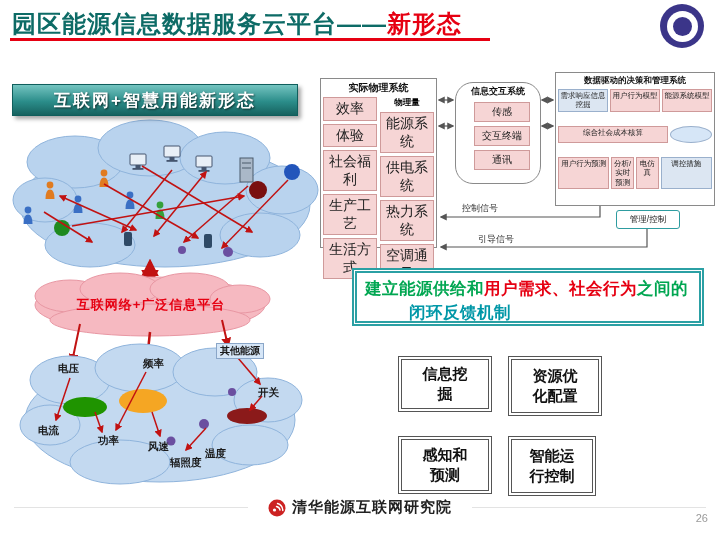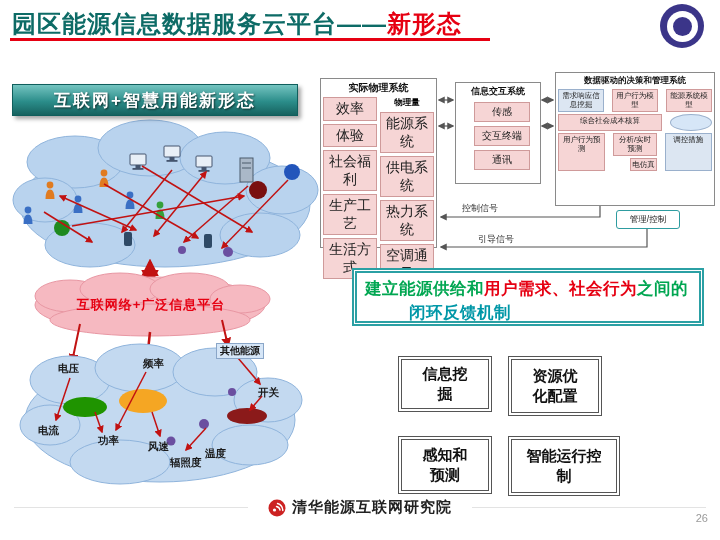--- a/index.html
+++ b/index.html
@@ -35,49 +35,49 @@
   .sysbox{position:absolute;background:#fff;border:1.2px solid #8a8a8a;z-index:2;box-sizing:border-box;padding:2px;}
   .sysbox .t{font-weight:bold;text-align:center;color:#111;}
   .pbox{background:#f6d5d5;border:1px solid #cf9a9a;text-align:center;color:#222;box-sizing:border-box;}
   .bbox{background:#dce6f2;border:1px solid #9ab0cc;text-align:center;color:#222;box-sizing:border-box;}
   .phys{left:320px;top:78px;width:117px;height:170px;}
   .phys .t{font-size:10px;margin-bottom:2px;}
   .cols{display:flex;gap:3px;}
   .col{flex:1;display:flex;flex-direction:column;gap:3px;}
   .col .pbox{font-size:14px;padding:2px 1px;line-height:1.25;}
   .col .hd{font-size:8.5px;font-weight:bold;text-align:center;}
-  .inter{left:455px;top:82px;width:86px;height:102px;}
+  .inter{left:455px;top:82px;width:86px;height:102px;border-radius:18px;}
   .inter .t{font-size:9px;margin-bottom:3px;}
   .inter .pbox{font-size:10px;margin:4px 8px 0 16px;padding:2px 0;}
   .deci{left:555px;top:72px;width:160px;height:134px;}
   .deci .t{font-size:8.5px;margin-bottom:2px;}
-  .drow{display:flex;gap:8px;margin-bottom:2px;}
+  .drow{display:flex;gap:2px;margin-bottom:14px;}
   .drow .cell{flex:1;font-size:7.5px;padding:1px;line-height:1.25;}
-  .midcol{flex:1;display:flex;flex-direction:column;gap:2px;align-items:flex-end;}
+  .midcol{flex:1;display:flex;flex-direction:row;gap:2px;}
   .cloud-deco{width:40px;height:15px;border-radius:50%;background:#d6e6f7;border:1px solid #9ab0cc;align-self:center;}
   .manage{position:absolute;left:616px;top:210px;width:62px;height:17px;z-index:2;background:#fff;
           border:1.6px solid #2e9ca0;border-radius:3px;font-size:8.5px;color:#222;
           display:flex;align-items:center;justify-content:center;}
   .sig{position:absolute;z-index:2;font-size:9px;color:#333;}
 
   
   .feedback{position:absolute;left:352px;top:268px;width:352px;height:58px;z-index:2;background:#fff;
             border:5px double #2ba0a4;box-sizing:border-box;padding:4px 8px;
             font-size:16.5px;font-weight:bold;line-height:1.45;letter-spacing:.5px;}
   .seg-green{color:#00a651;} .seg-red{color:#e60012;} .seg-teal{color:#0097a7;padding-left:44px;}
 
   
   .cap{position:absolute;z-index:2;background:#fff;border:4px double #555;
        display:flex;align-items:center;justify-content:center;text-align:center;
        font-family:"DejaVu Serif","Liberation Serif",serif;font-weight:bold;
        font-size:15px;color:#111;line-height:1.35;box-sizing:border-box;padding:2px 14px;}
   .cap1{left:398px;top:356px;width:94px;height:56px;}
   .cap2{left:508px;top:356px;width:94px;height:60px;}
   .cap3{left:398px;top:436px;width:94px;height:58px;}
-  .cap4{left:508px;top:436px;width:112px;height:60px;}
+  .cap4{left:508px;top:436px;width:88px;height:60px;}
 
   
   .footer{position:absolute;left:0;right:0;top:498px;display:flex;align-items:center;justify-content:center;gap:6px;z-index:2;}
   .fline{flex:1;height:1px;background:#e3e3e3;margin:0 14px;}
   .org{font-size:15px;font-weight:bold;color:#222;letter-spacing:1px;white-space:nowrap;}
   .page{position:absolute;right:12px;top:512px;font-size:11px;color:#9a9a9a;z-index:2;}
 </style>
 </head>
 <body>
 

